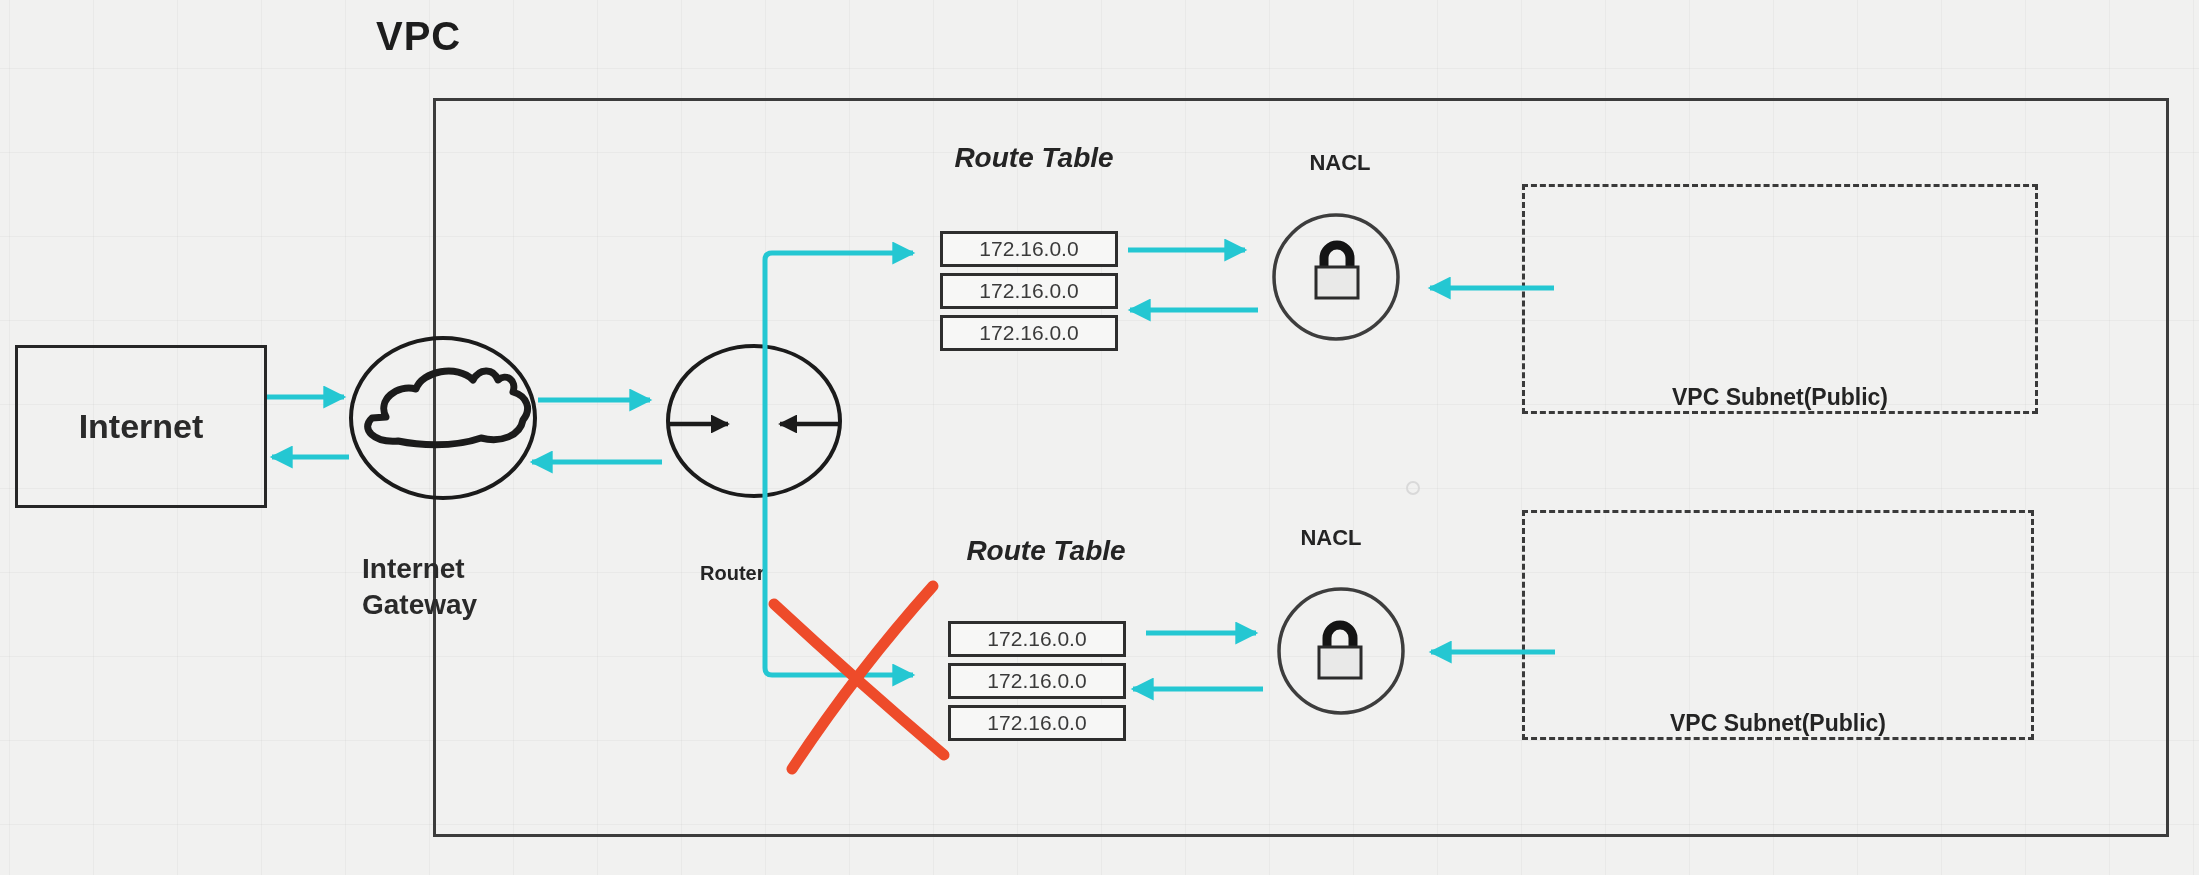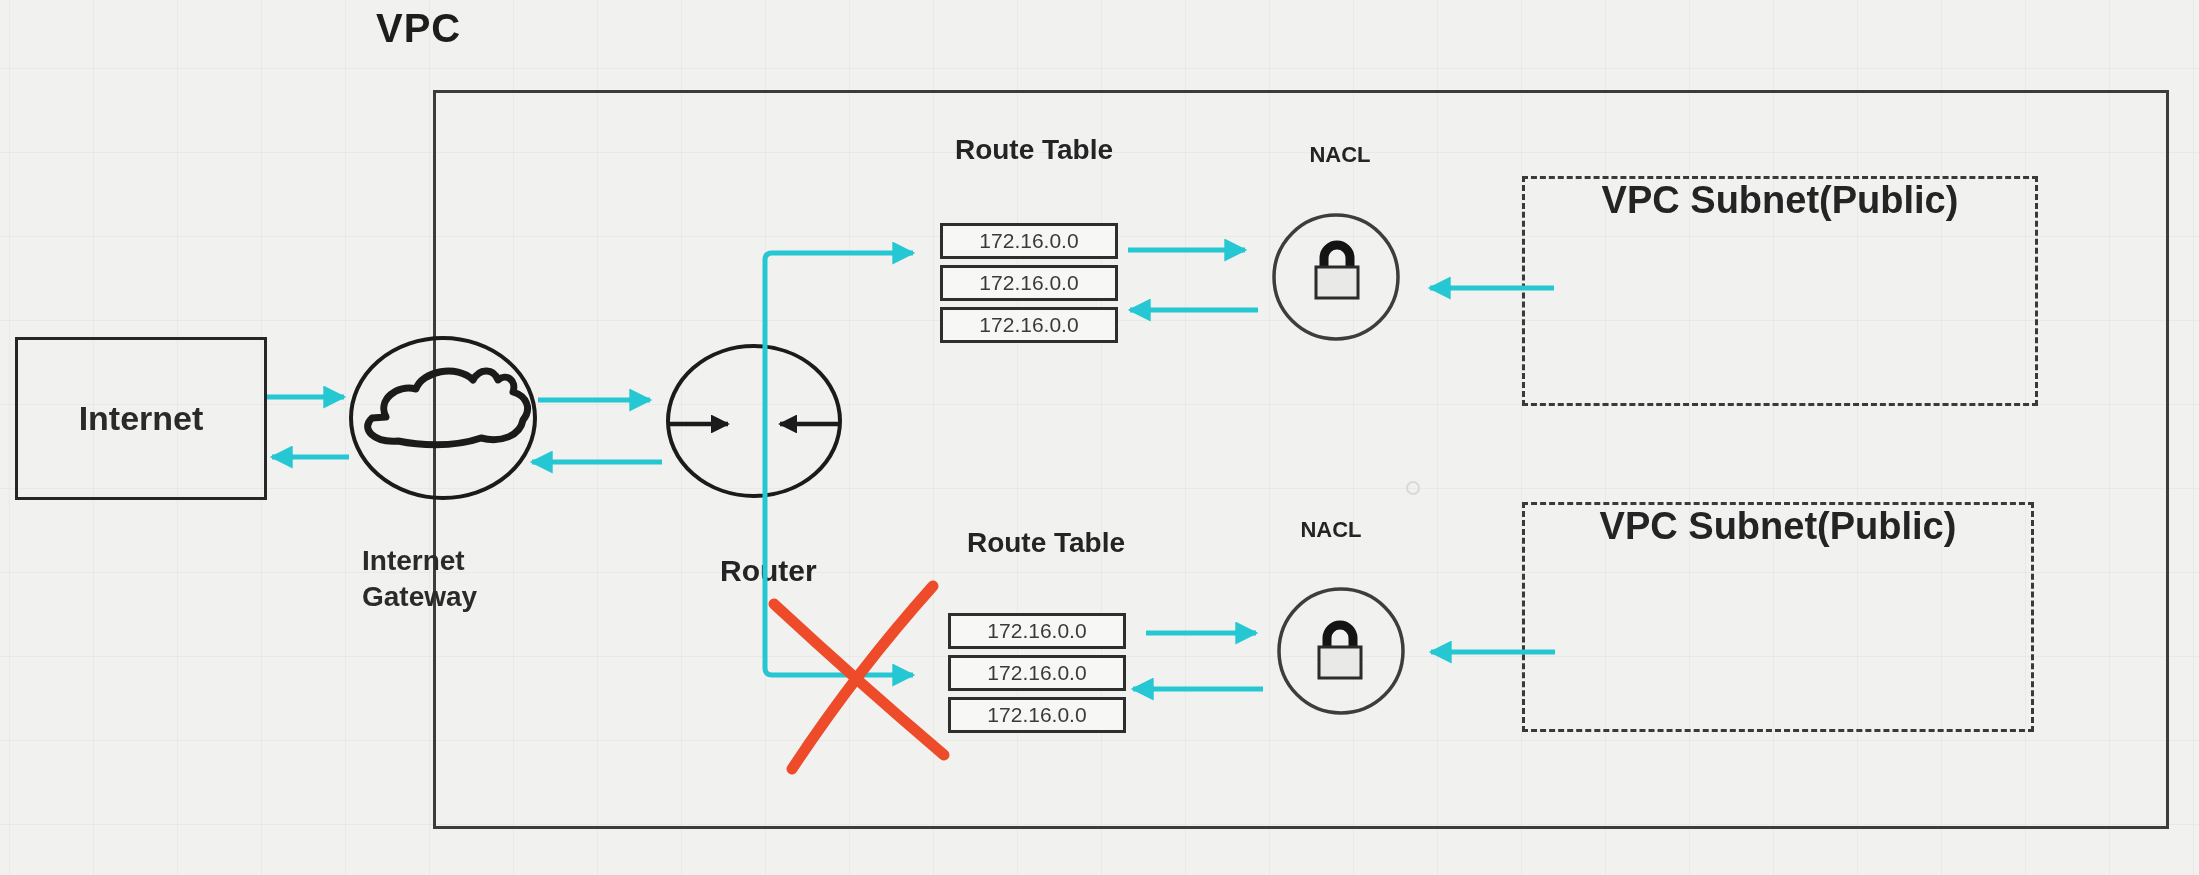--- a/index.html
+++ b/index.html
@@ -7,39 +7,39 @@
     position:relative;width:2199px;height:875px;overflow:hidden;
     background-color:#f1f1f0;
     background-image:
       linear-gradient(rgba(0,0,0,0.032) 1px, transparent 1px),
       linear-gradient(90deg, rgba(0,0,0,0.032) 1px, transparent 1px);
     background-size:84px 84px;
     background-position:9px 68px;
     font-family:"Liberation Sans","DejaVu Sans",sans-serif;
     color:#222;
   }
-  .abs{position:absolute;}
+  .abs{position:absolute;margin-top:8px;}
   .lbl{font-weight:bold;color:#242424;white-space:nowrap;}
   .center-x{transform:translateX(-50%);}
   #vpc-box{left:433px;top:90px;width:1736px;height:739px;border:3px solid #3c3c3c;box-sizing:border-box;}
   #vpc-title{left:376px;top:6px;font-size:40px;letter-spacing:1px;color:#1d1d1d;}
   #internet-box{
     left:15px;top:337px;width:252px;height:163px;border:3px solid #262626;box-sizing:border-box;
     display:flex;align-items:center;justify-content:center;font-size:34px;font-weight:bold;color:#2a2a2a;
   }
   #igw-label{left:362px;top:543px;width:170px;font-size:28px;font-weight:bold;line-height:1.28;color:#2a2a2a;white-space:normal;}
-  #router-label{left:720px;top:554px;font-size:30px;}
+  #router-label{left:700px;top:554px;font-size:20px;}
   .subnet{
     border:3px dashed #3a3a3a;box-sizing:border-box;
-    display:flex;align-items:flex-start;justify-content:center;
-    font-size:38px;font-weight:bold;color:#242424;
+    display:flex;align-items:flex-end;justify-content:center;
+    font-size:23px;font-weight:bold;color:#242424;
   }
   #subnet-public{left:1522px;top:176px;width:516px;height:230px;}
   #subnet-private{left:1522px;top:502px;width:512px;height:230px;}
-  .rt-title{font-size:28px;}
+  .rt-title{font-size:28px;font-style:italic;}
   #rt-top-title{left:1034px;top:134px;}
   #rt-bottom-title{left:1046px;top:527px;}
   .nacl-label{font-size:22px;}
   #nacl-top-label{left:1340px;top:142px;}
   #nacl-bottom-label{left:1331px;top:517px;}
   .route-rows{display:flex;flex-direction:column;gap:6px;}
   #rt-top-rows{left:940px;top:223px;}
   #rt-bottom-rows{left:948px;top:613px;}
   .route-row{
     width:172px;height:30px;border:3px solid #2e2e2e;background:#f7f7f6;

